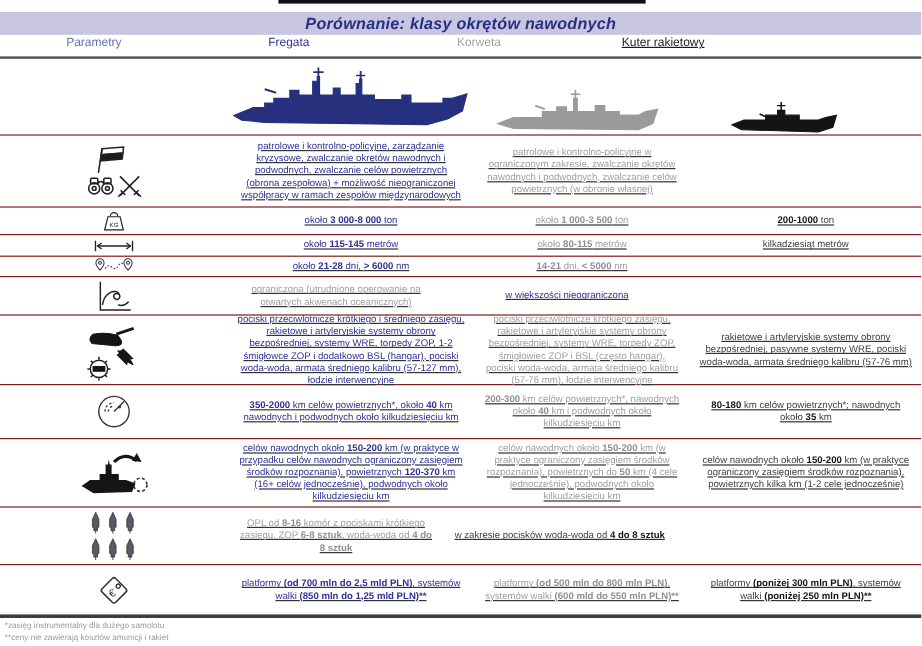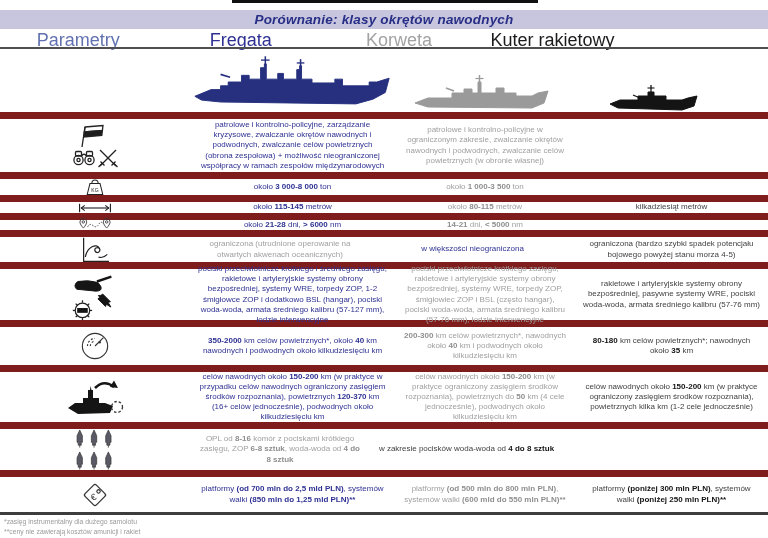--- a/index.html
+++ b/index.html
@@ -2,31 +2,31 @@
 <html lang="pl"><head>
 <meta charset="utf-8">
 <style>
   html,body{margin:0;padding:0;background:#ffffff;}
   .page{position:relative;width:768px;height:538px;background:#fff;overflow:hidden;
         font-family:"Liberation Sans","DejaVu Sans",sans-serif;color:#333;}
   .topbar{position:absolute;top:0;left:232px;width:306px;height:3px;background:#101010;}
   .title-band{position:absolute;top:10px;left:0;width:768px;height:19px;background:#c8c6df;
         display:flex;align-items:center;justify-content:center;}
   .title-band span{font-size:13.5px;font-weight:bold;font-style:italic;color:#272e85;letter-spacing:.2px;}
-  .col-headers{position:absolute;top:30px;left:0;width:632px;height:16px;display:flex;font-size:18px;}
+  .col-headers{position:absolute;top:30px;left:0;width:632px;height:16px;display:flex;font-size:10px;}
   .col-headers .ch{text-align:center;}
   .ch.p{width:190px;color:#6272b0;}
   .ch.f{width:205px;color:#2e3192;}
   .ch.k{width:180px;color:#a3a3a3;}
   .ch.r{width:193px;color:#1c1c1c;text-decoration:underline;}
   .header-rule{position:absolute;top:47px;left:0;width:768px;height:2px;background:#4f4f4f;}
   .ships{position:absolute;top:49px;left:0;width:768px;height:63px;}
   .ship{position:absolute;}
   .table{position:absolute;top:112px;left:0;width:768px;}
-  .row{display:flex;border-top:7px solid #7f1d1d;box-sizing:border-box;}
+  .row{display:flex;border-top:1px solid #7f1d1d;box-sizing:border-box;text-decoration:underline;}
   .cell{box-sizing:border-box;display:flex;align-items:center;justify-content:center;}
   .icon-cell{width:190px;}
   .cell.cf{width:205px;color:#2e3192;}
   .cell.ck{width:180px;color:#a0a0a0;}
   .cell.cr{width:193px;color:#3f3f3f;}
   .txt{width:100%;text-align:center;font-size:8px;line-height:1.27;padding:2px 8px;}
   .b{font-weight:bold;}
   .cr .b{color:#141414;}
   .ck .b{color:#8f8f8f;}
   .bottom-rule{height:3px;background:#3d3d3d;margin-top:0;}
@@ -130,20 +130,23 @@
             <text x="13" y="19" font-size="6.5" fill="#222" stroke="none" text-anchor="middle">KG</text>
           </g>
         </svg>
       </div>
       <div class="cell cf">
           <div class="txt"><span>około </span><span class="b">3 000-8 000</span><span> ton</span></div>
         </div>
       <div class="cell ck">
           <div class="txt"><span>około </span><span class="b">1 000-3 500</span><span> ton</span></div>
         </div>
+      <div class="cell cr">
+          <div class="txt"><span class="b">200-1000</span><span> ton</span></div>
+        </div>
     </div>
 
     <div class="row" style="height:18px">
       <div class="cell icon-cell">
         <svg width="36" height="12" viewBox="0 0 42 14">
           <g stroke="#222" fill="none" stroke-width="1.3">
             <line x1="3" y1="2" x2="3" y2="12"></line>
               <line x1="39" y1="2" x2="39" y2="12"></line>
             <line x1="5" y1="7" x2="37" y2="7"></line>
             <path d="M9 4 L5 7 L9 10"></path>
@@ -190,23 +193,20 @@
             <path d="M7 24 C9 12 20 8 23 14 C25 18 20 21 18 17 C17 14 20 12 23 14"></path>
             <path d="M22 24 q5 2 10 -3"></path>
           </g>
         </svg>
       </div>
       <div class="cell ck">
           <div class="txt"><span>ograniczona (utrudnione operowanie na otwartych akwenach oceanicznych)</span></div>
         </div>
       <div class="cell cf">
           <div class="txt"><span>w większości nieograniczona</span></div>
-        </div>
-      <div class="cell cr">
-          <div class="txt"><span>ograniczona (bardzo szybki spadek potencjału bojowego powyżej stanu morza 4-5)</span></div>
         </div>
     </div>
 
     <div class="row" style="height:58px">
       <div class="cell icon-cell">
         <svg width="54" height="52" viewBox="0 0 56 52">
           <g fill="#151515" stroke="#151515">
             <path d="M10 12 q-5 4 -1 8 l20 2 q7 0 5 -5 l-3 -4 q-10 -3 -21 -1 z"></path>
             <line x1="30" y1="12" x2="45" y2="7" stroke-width="2.5"></line>
             <path d="M36 25 l8 8 -2.5 0.5 3 5 -5 -3 -0.5 2.5 -8 -8 2 -1.5 -1.5 -2 2.5 0 z"></path>

